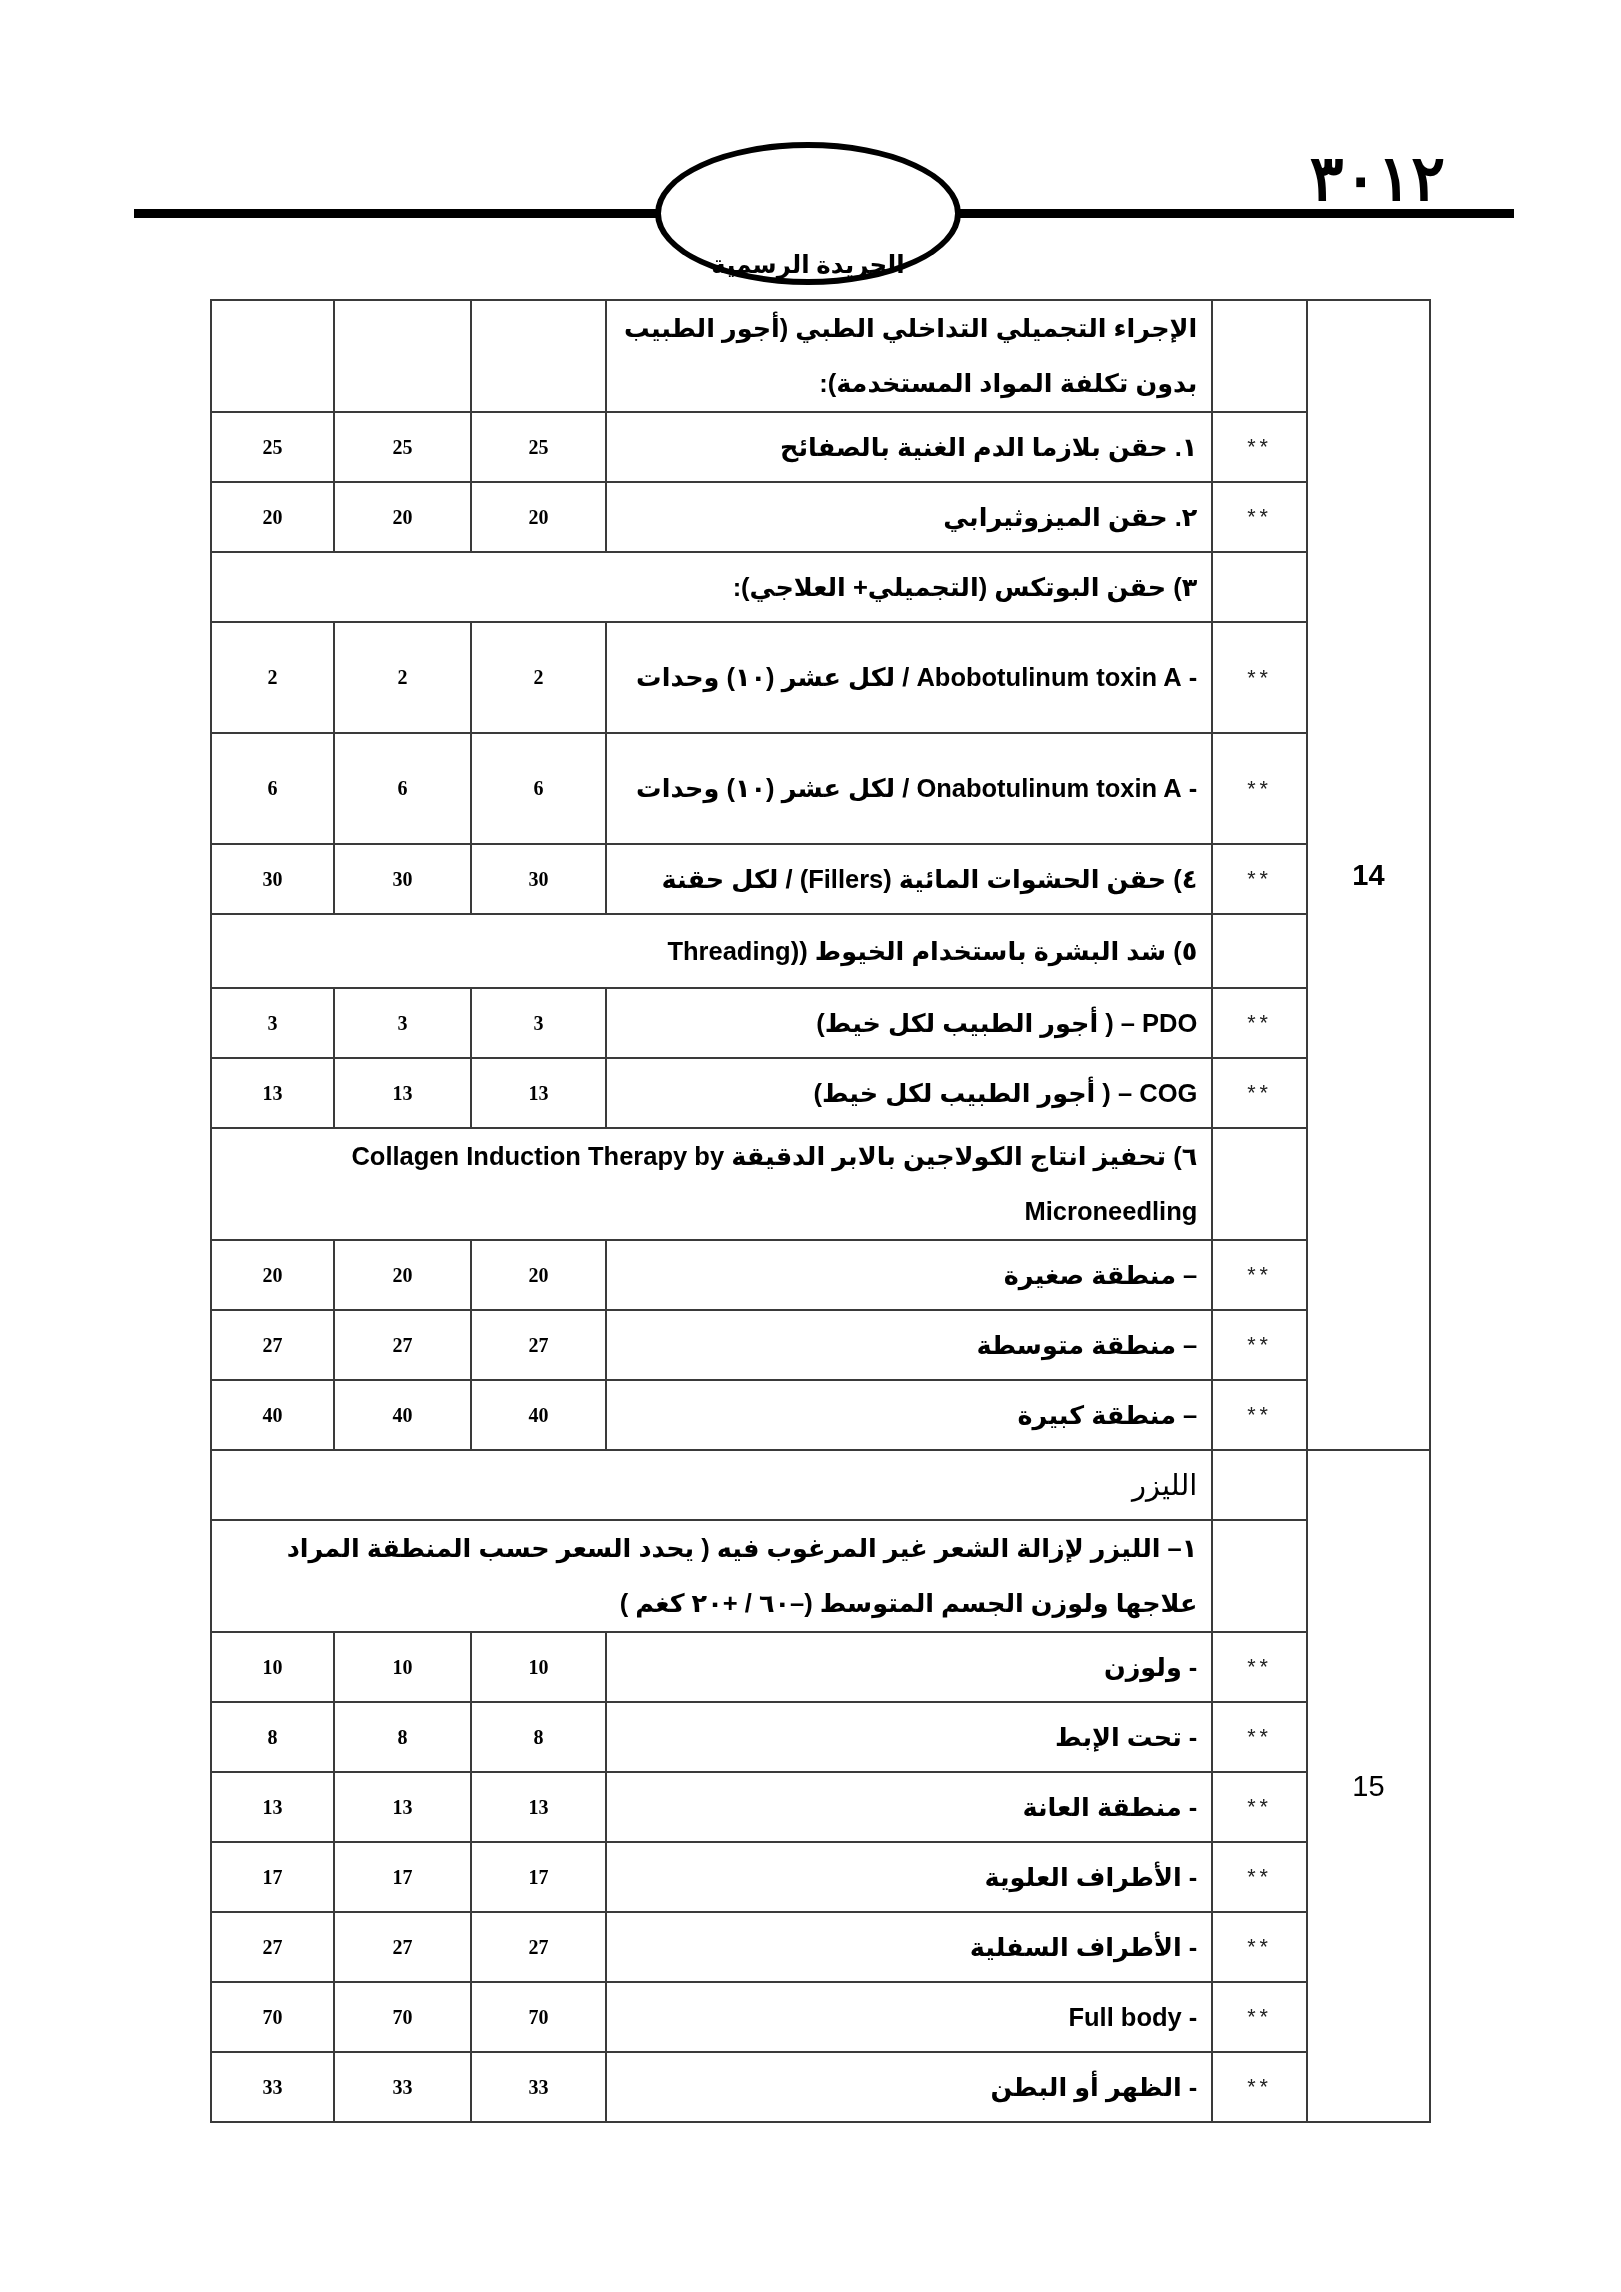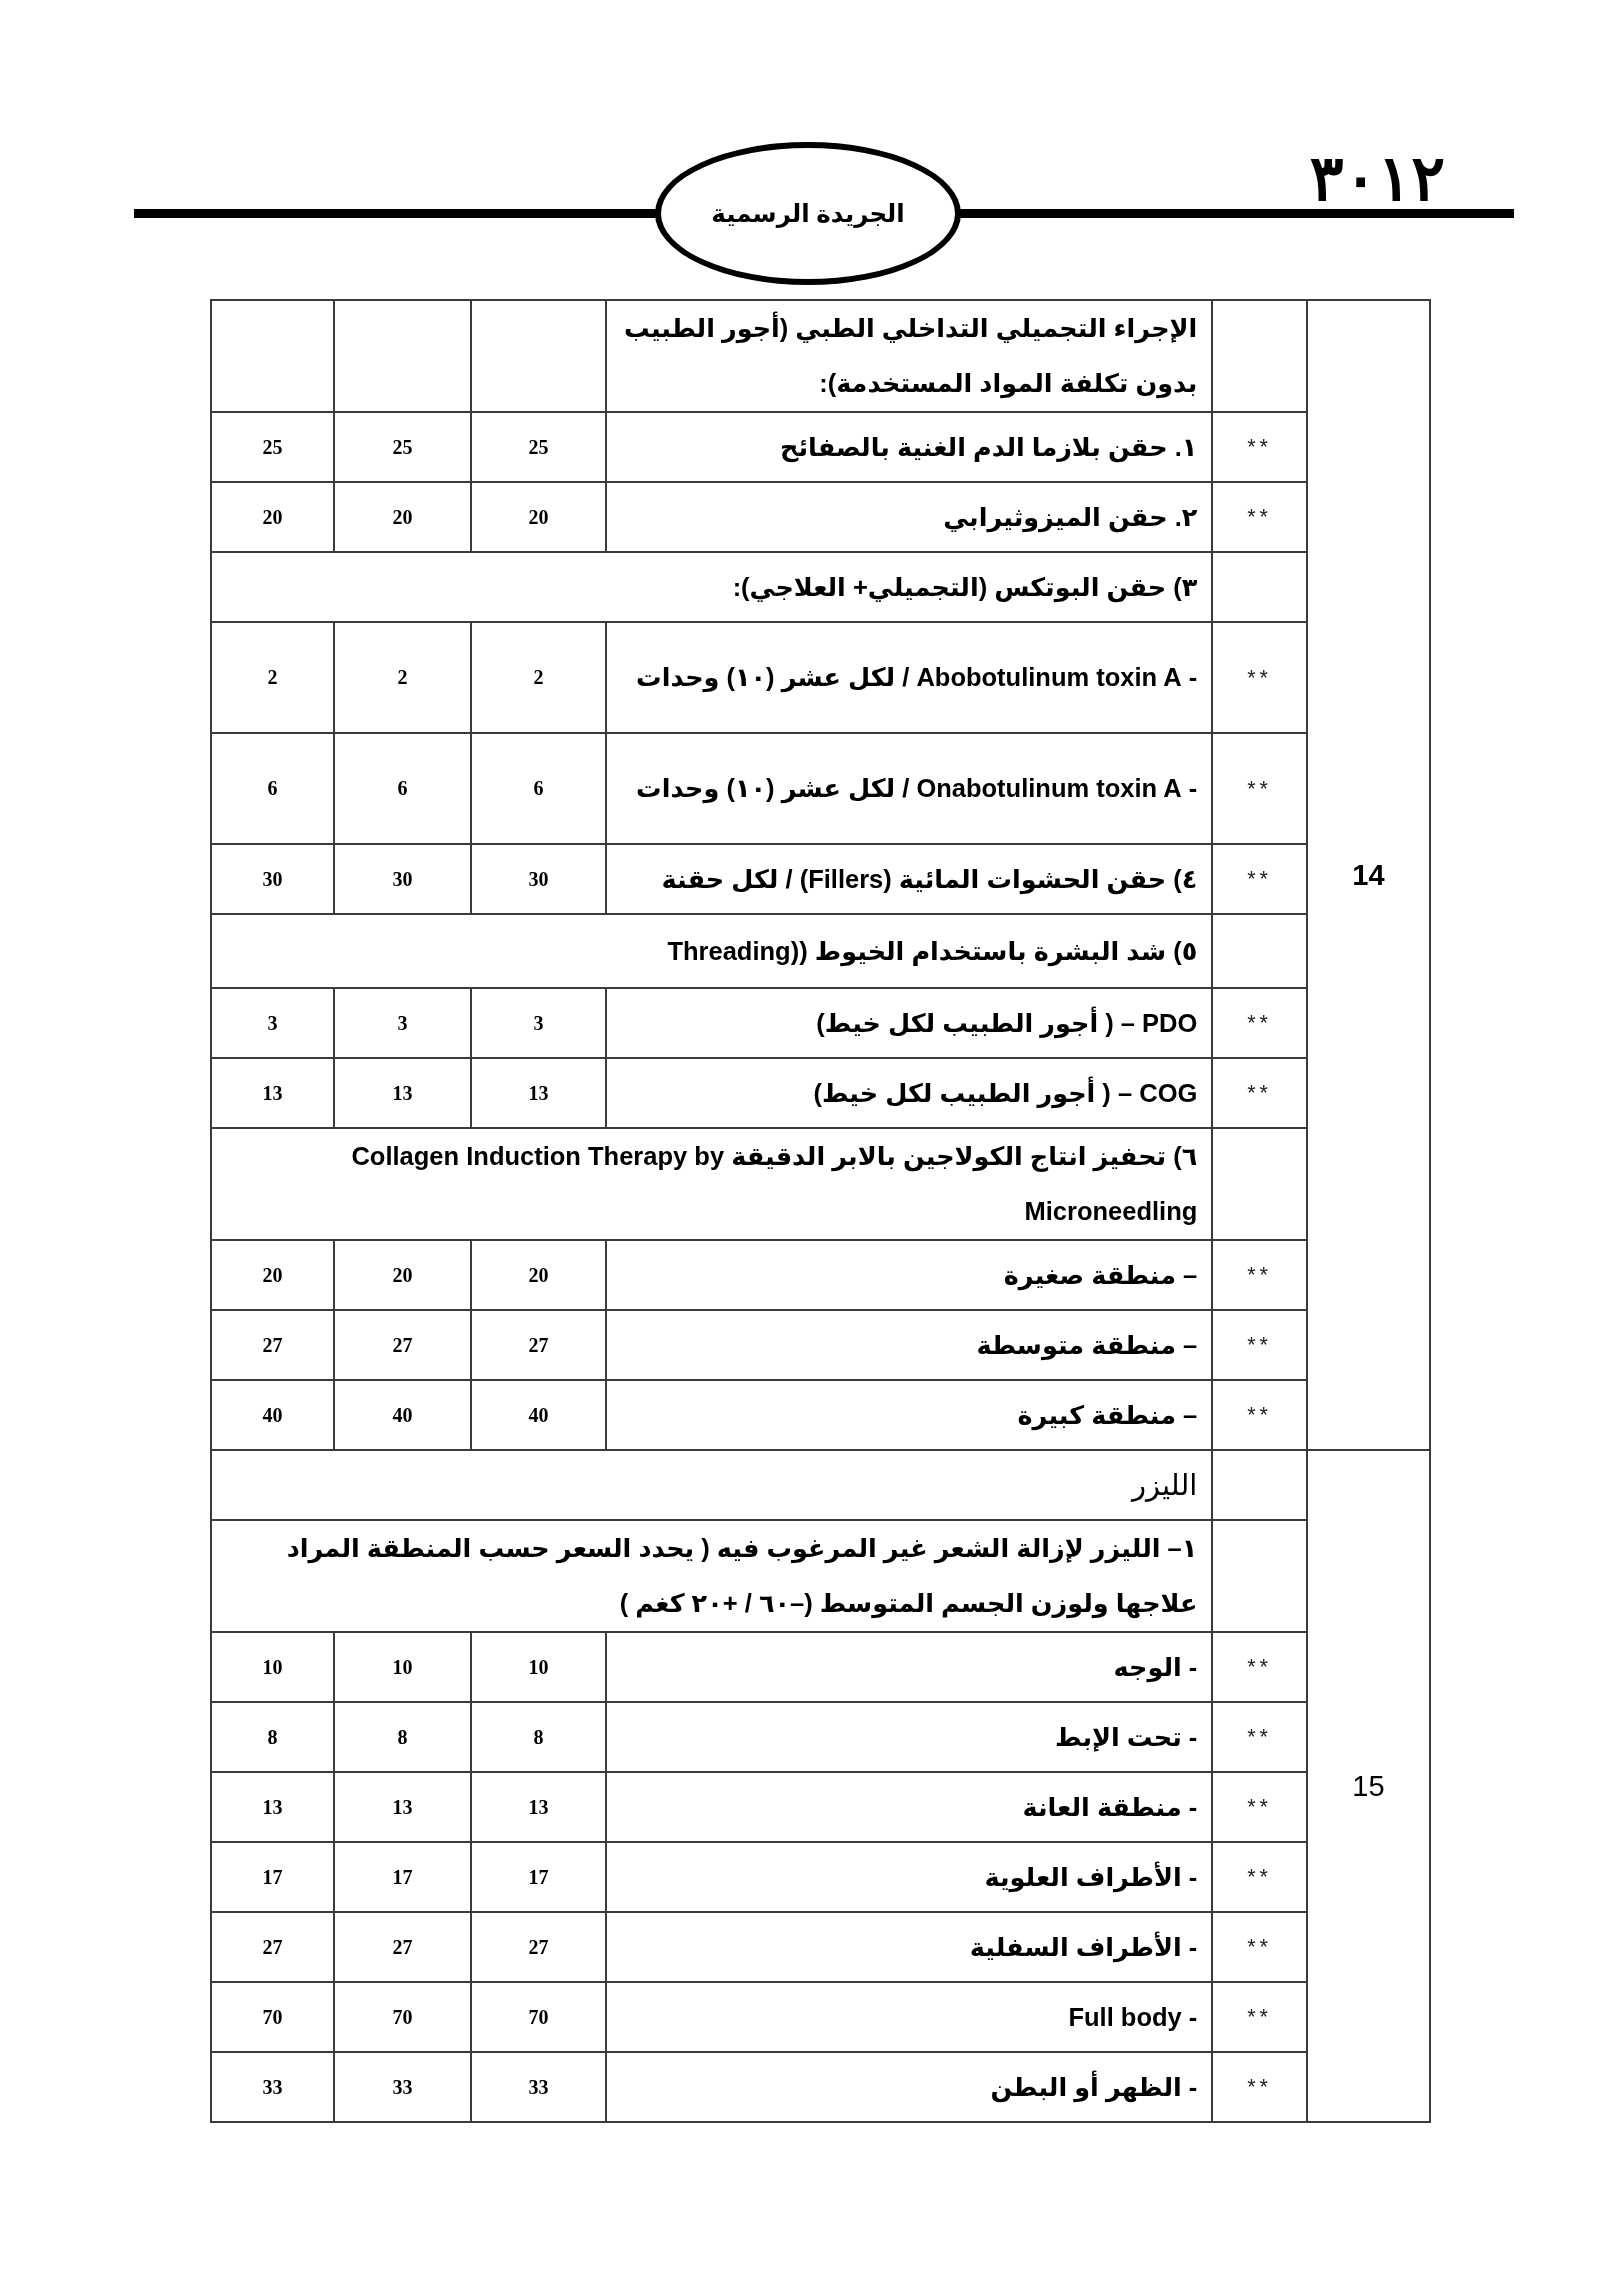--- a/index.html
+++ b/index.html
@@ -3,21 +3,21 @@
 <meta charset="utf-8">
 <style>
   html, body { margin:0; padding:0; background:#ffffff; }
   body { width:1621px; height:2293px; position:relative; overflow:hidden;
          font-family: "Liberation Sans", "DejaVu Sans", sans-serif; color:#000; }
   .page-number { position:absolute; left:1294px; top:93px; width:167px; text-align:center;
          font-family: "DejaVu Serif", serif; font-weight:bold; font-size:63px; letter-spacing:5.9px; direction:rtl;margin-top:48px; }
   .header-line { position:absolute; left:134px; width:1380px; top:209px; height:8.8px; background:#000; }
   .header-ellipse { position:absolute; left:655px; top:142px; width:306px; height:143px;
          border:6.9px solid #000; border-radius:50%; background:#fff; box-sizing:border-box;
-         display:flex; align-items:center; justify-content:center; }
+         display:flex; align-items:flex-end; justify-content:center; }
   .header-ellipse span { font-weight:bold; font-size:24.5px; direction:rtl; }
 
   table.fees { position:absolute; left:210px; top:299px; width:1218px; border-collapse:collapse;
          table-layout:fixed; direction:ltr; }
   table.fees td { border:2px solid #3a3a3a; padding:0; vertical-align:middle; }
   td.num { text-align:center; font-family:"Liberation Serif", "DejaVu Serif", serif; font-weight:bold; font-size:20px; }
   td.desc { direction:rtl; text-align:right; font-weight:bold; font-size:25.5px; line-height:55px; padding:0 13.7px 0 9.8px !important; }
   td.desc.plain { font-weight:normal; font-size:29px; }
   td.star { text-align:center; font-size:21.6px; letter-spacing:3.9px; color:#222; }
   td.sec { text-align:center; font-family:Liberation Sans, sans-serif; font-size:29px; }
@@ -140,21 +140,21 @@
       <td class="sec" rowspan="9">15</td>
     </tr>
     <tr style="height:111px">
       <td class="desc" colspan="4">١– الليزر لإزالة الشعر غير المرغوب فيه ( يحدد السعر حسب المنطقة المراد علاجها ولوزن الجسم المتوسط (–٦٠ / +٢٠ كغم )</td>
       <td class="star"></td>
     </tr>
     <tr style="height:70px">
       <td class="num">10</td>
       <td class="num">10</td>
       <td class="num">10</td>
-      <td class="desc">-     الوجه</td>
+      <td class="desc">-     ولوزن</td>
       <td class="star">**</td>
     </tr>
     <tr style="height:70px">
       <td class="num">8</td>
       <td class="num">8</td>
       <td class="num">8</td>
       <td class="desc">-     تحت الإبط</td>
       <td class="star">**</td>
     </tr>
     <tr style="height:70px">

